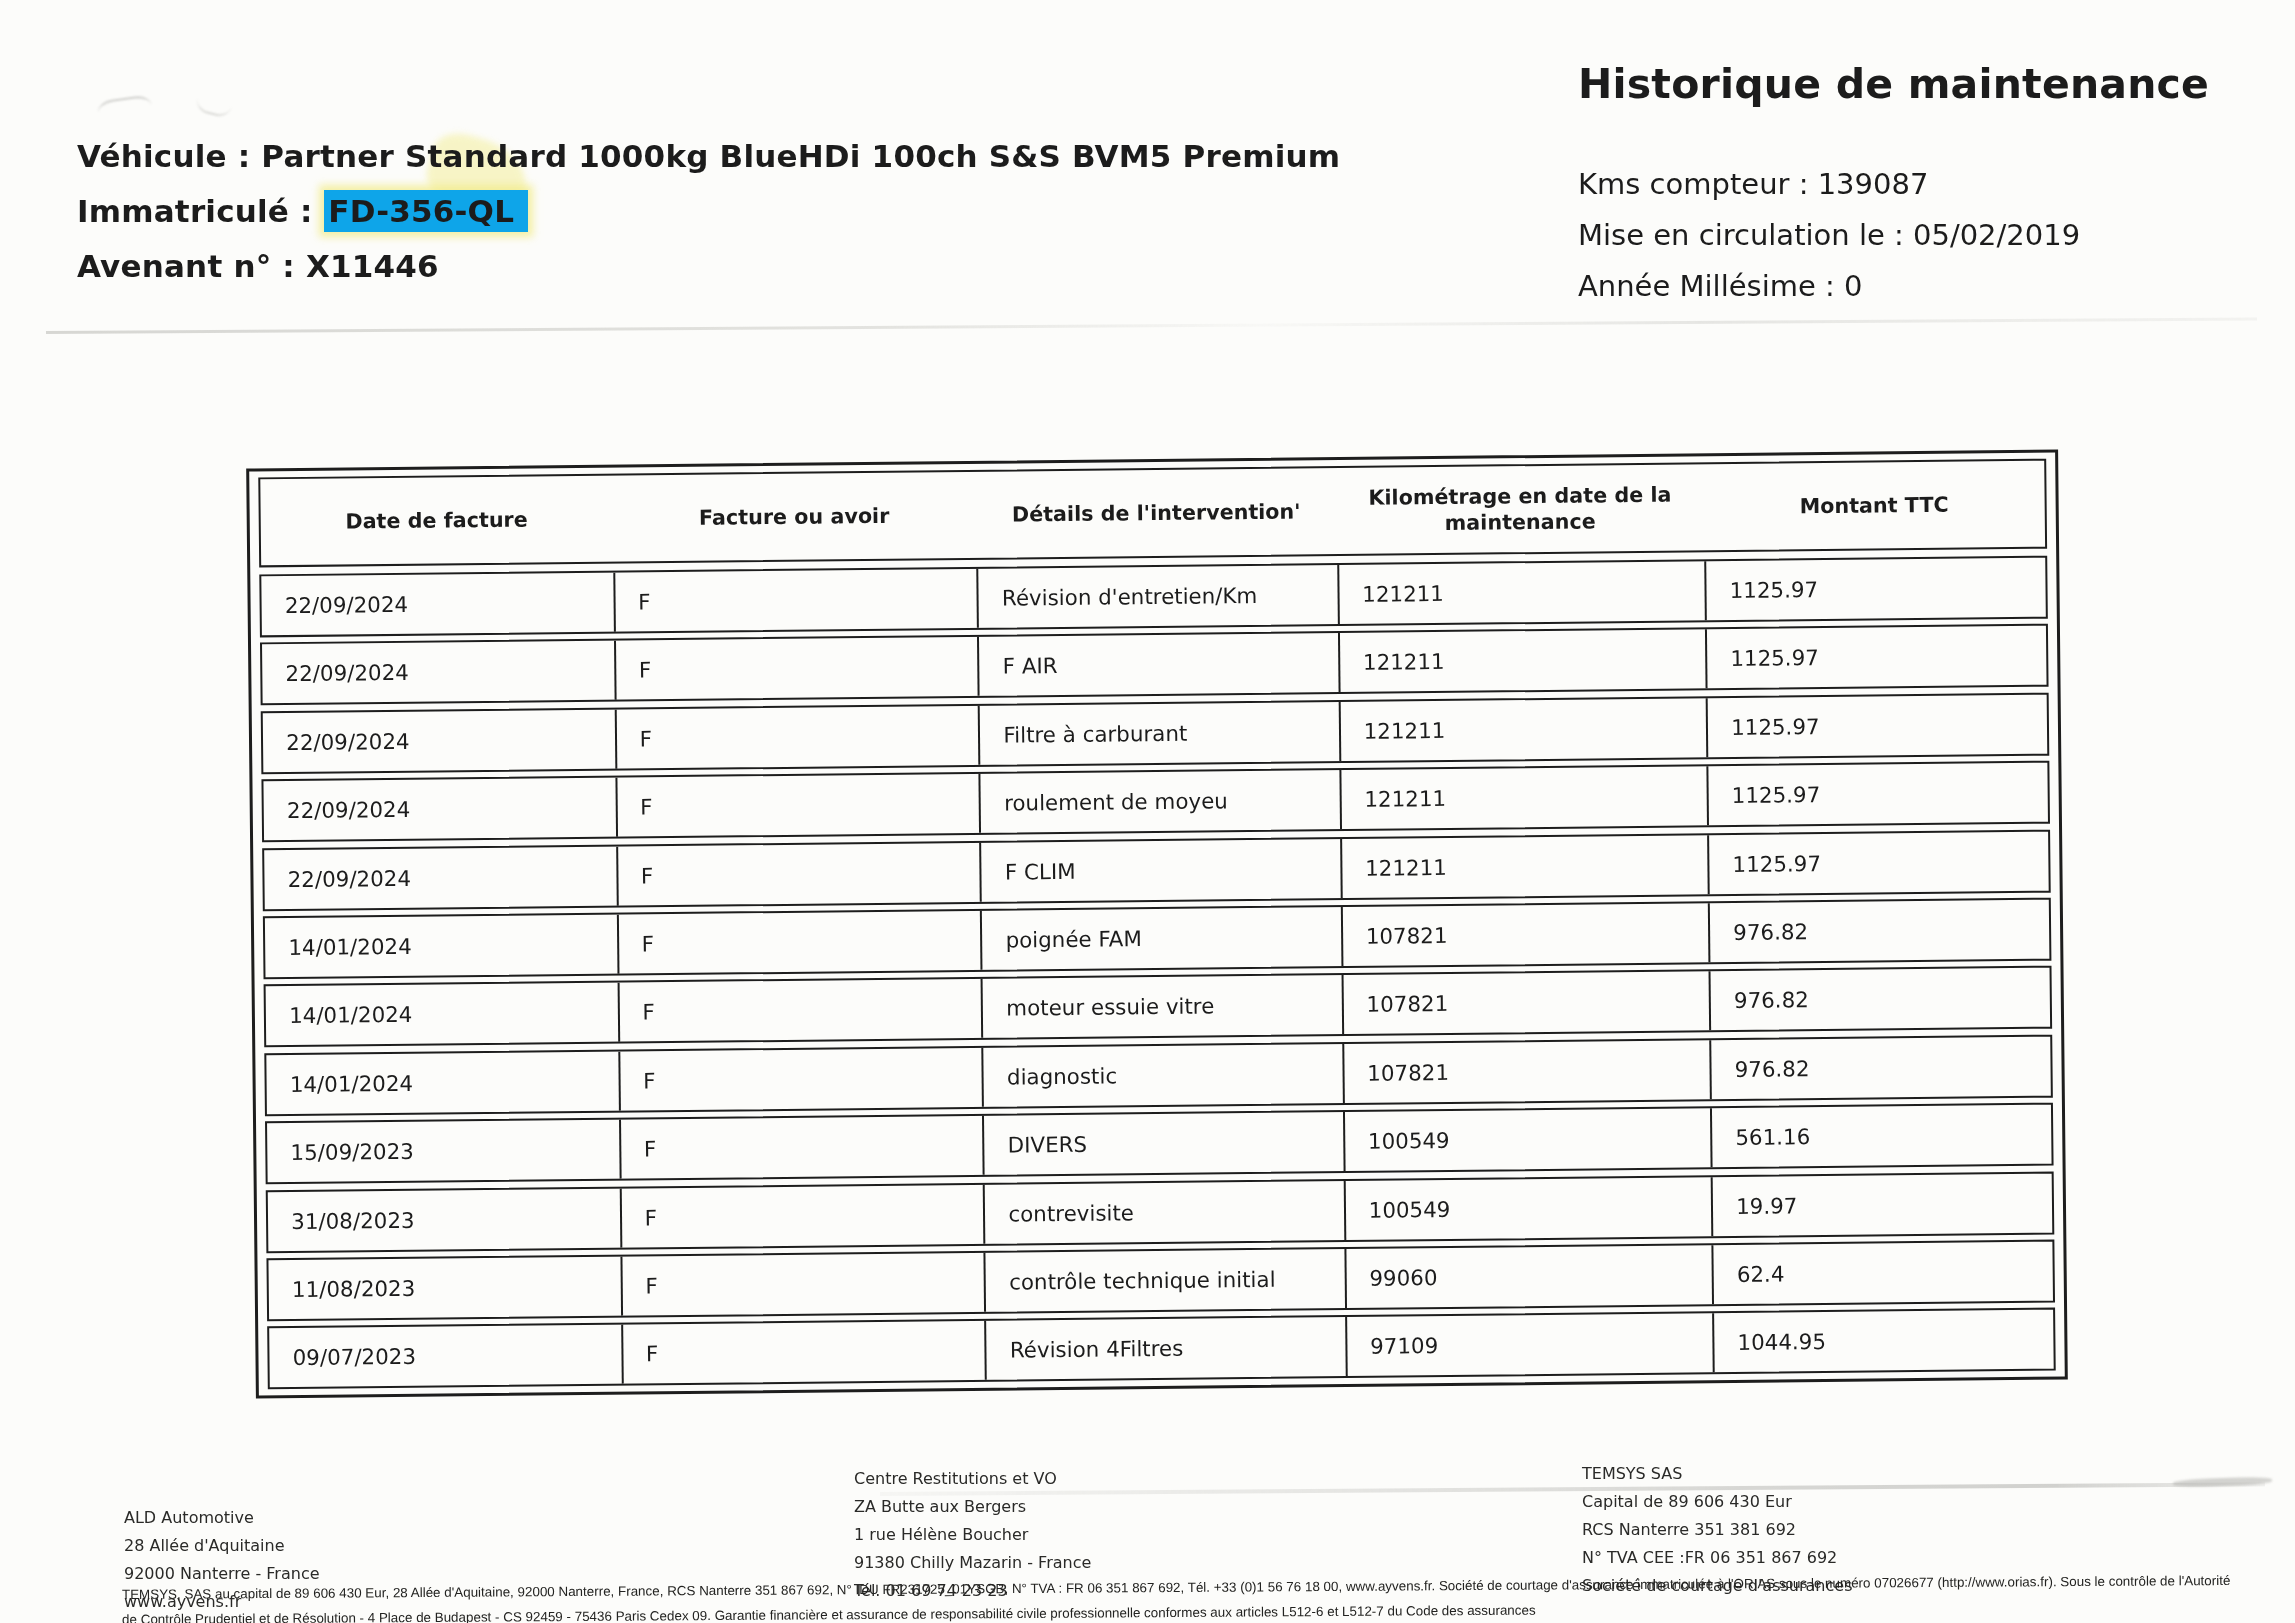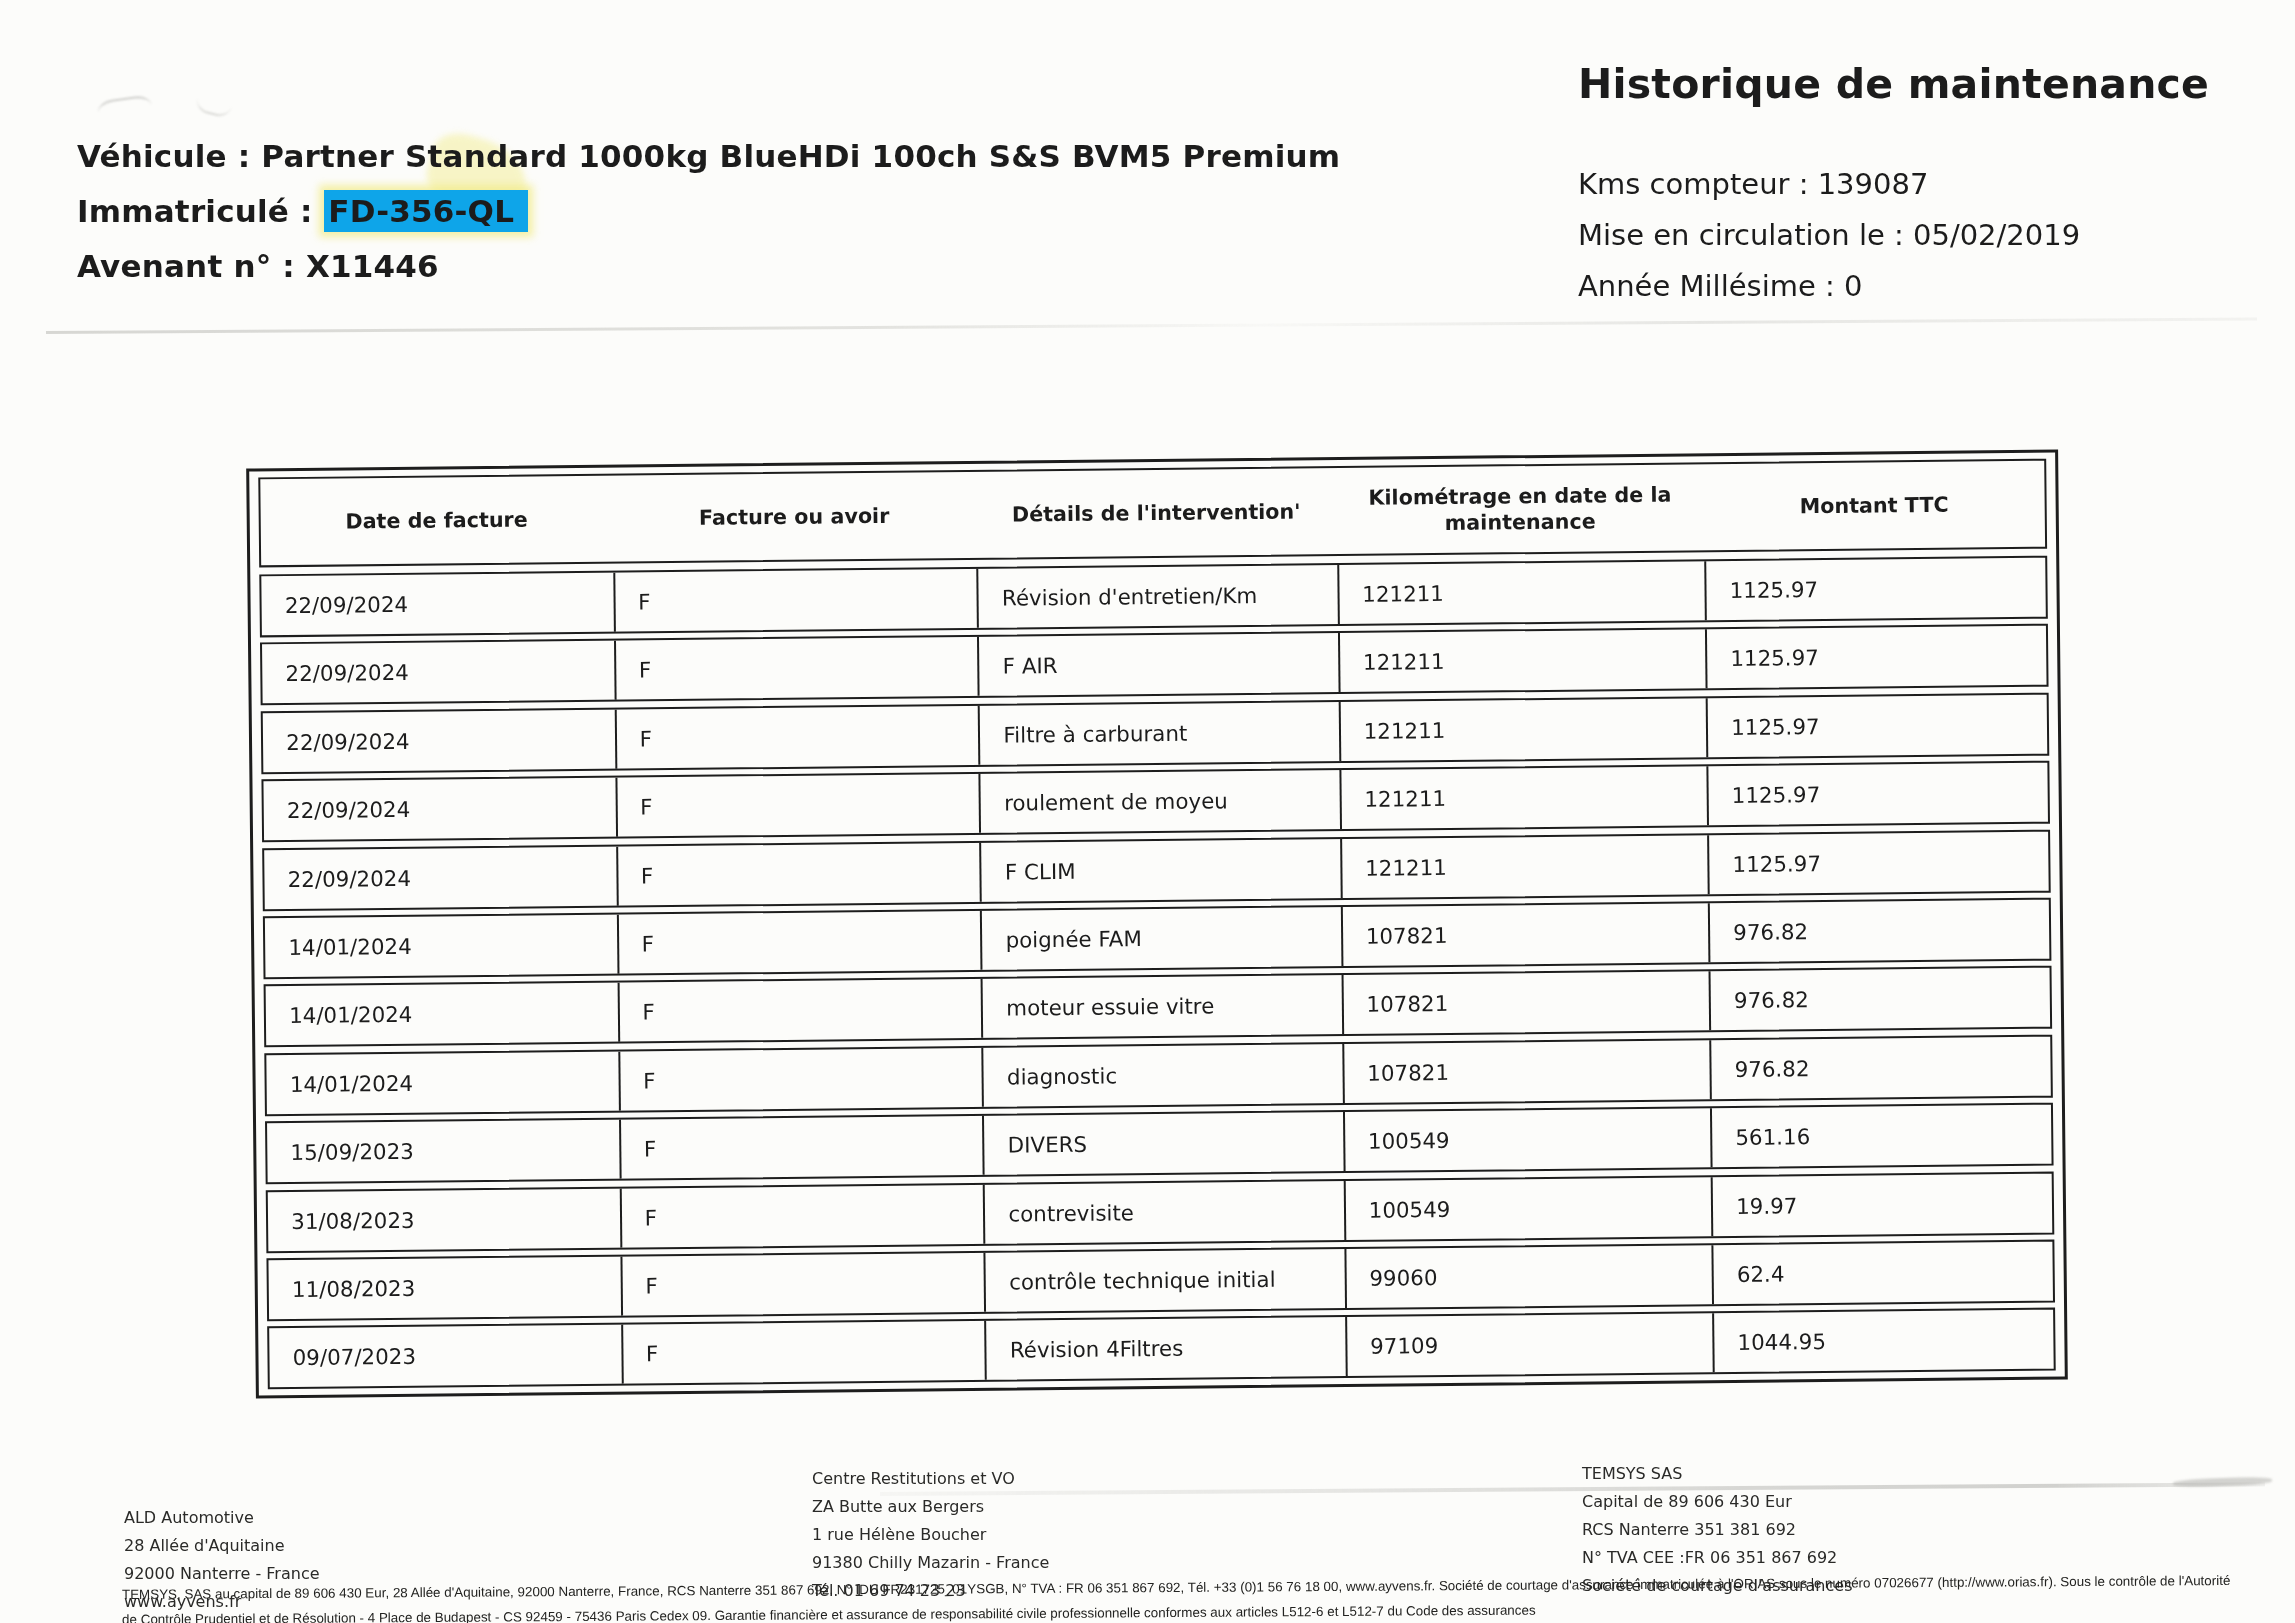--- a/index.html
+++ b/index.html
@@ -52,21 +52,21 @@
   .c0,.h0{width:19.7%;}
   .c1,.h1{width:20.4%;}
   .c2,.h2{width:20.2%;}
   .c3,.h3{width:20.6%;}
   .c4,.h4{width:19.1%;}
   .h3{padding:0 18.4px;}
 
   
   .addr{position:absolute;font-size:16px;line-height:28px;color:#2a2a28;}
   .addr-ald{left:124px;top:1504px;}
-  .addr-centre{left:812px;top:1465px;}
+  .addr-centre{left:854px;top:1465px;}
   .addr-temsys{left:1582px;top:1460px;}
   .legal{position:absolute;left:122px;top:1582px;width:2164px;
          font-family:"Liberation Sans",sans-serif;font-size:13.4px;line-height:25px;
          color:#232321;transform:rotate(-0.38deg);transform-origin:0 50%;white-space:nowrap;}
   .legal .lk{margin-top:6px;}
 </style>
 </head>
 <body>
 
 <div class="page">

